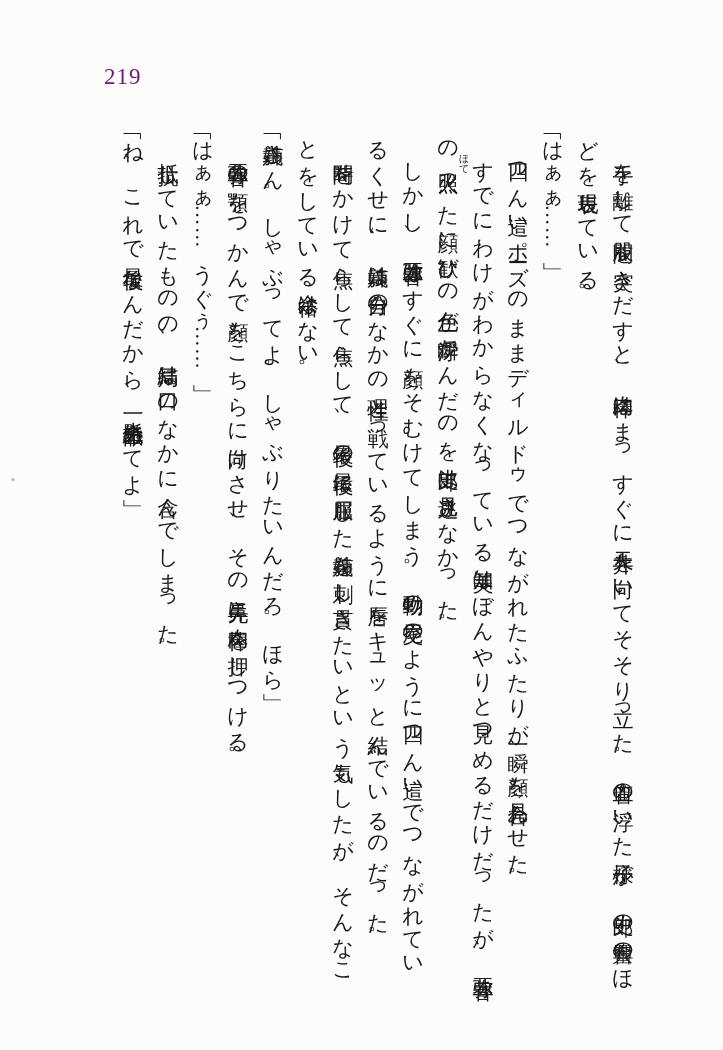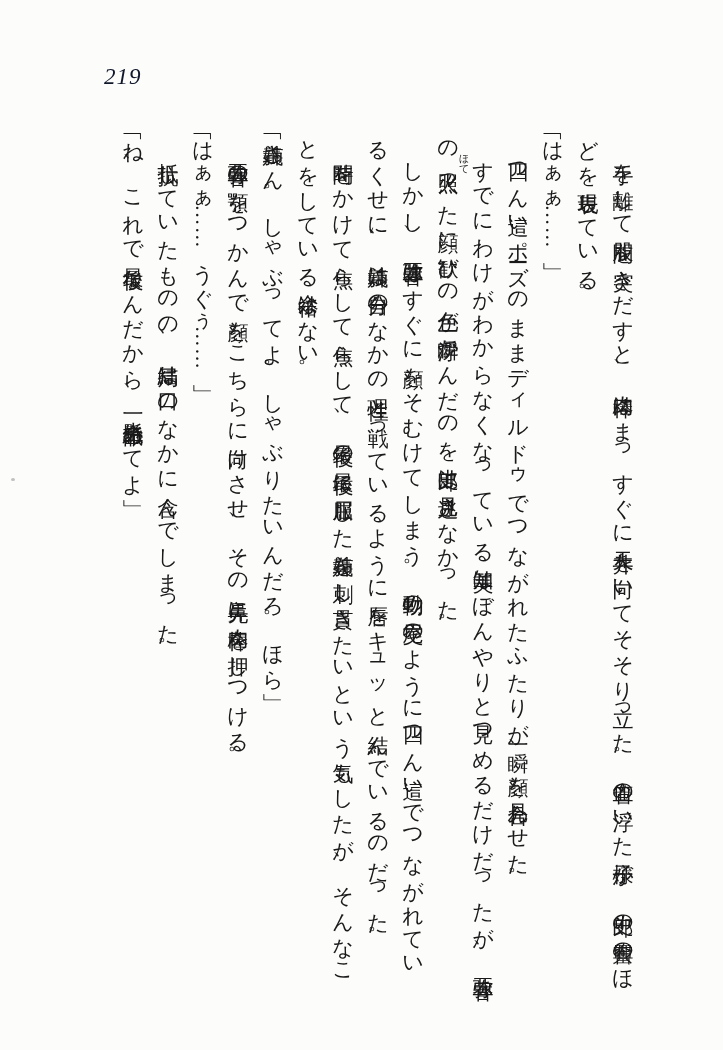--- a/index.html
+++ b/index.html
@@ -16,22 +16,21 @@
   }
   .page {
     position: absolute;
     inset: 0;
   }
   .page-number {
     position: absolute;
     top: 64px;
     left: 104px;
     font-size: 23px;
-    font-style: italic;
-    color: #0f172a;
+    color: #701a75;
     letter-spacing: 1px;
   }
   .text-area {
     position: absolute;
     top: 126px;
     right: 83px;
     width: 560px;
     height: 860px;
     writing-mode: vertical-rl;
     text-orientation: mixed;

